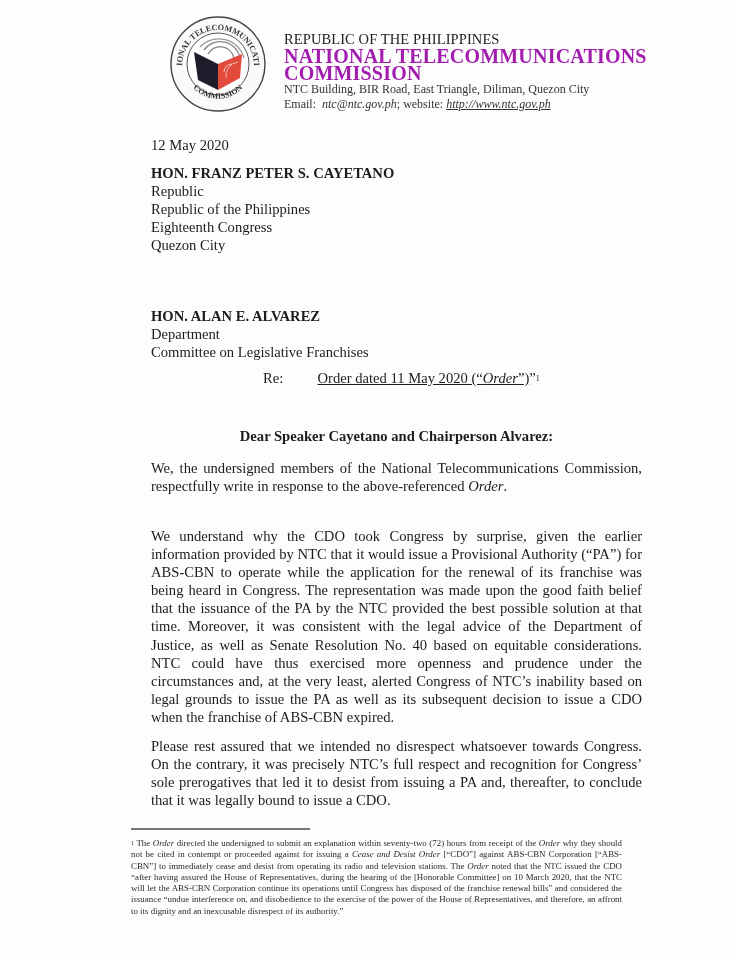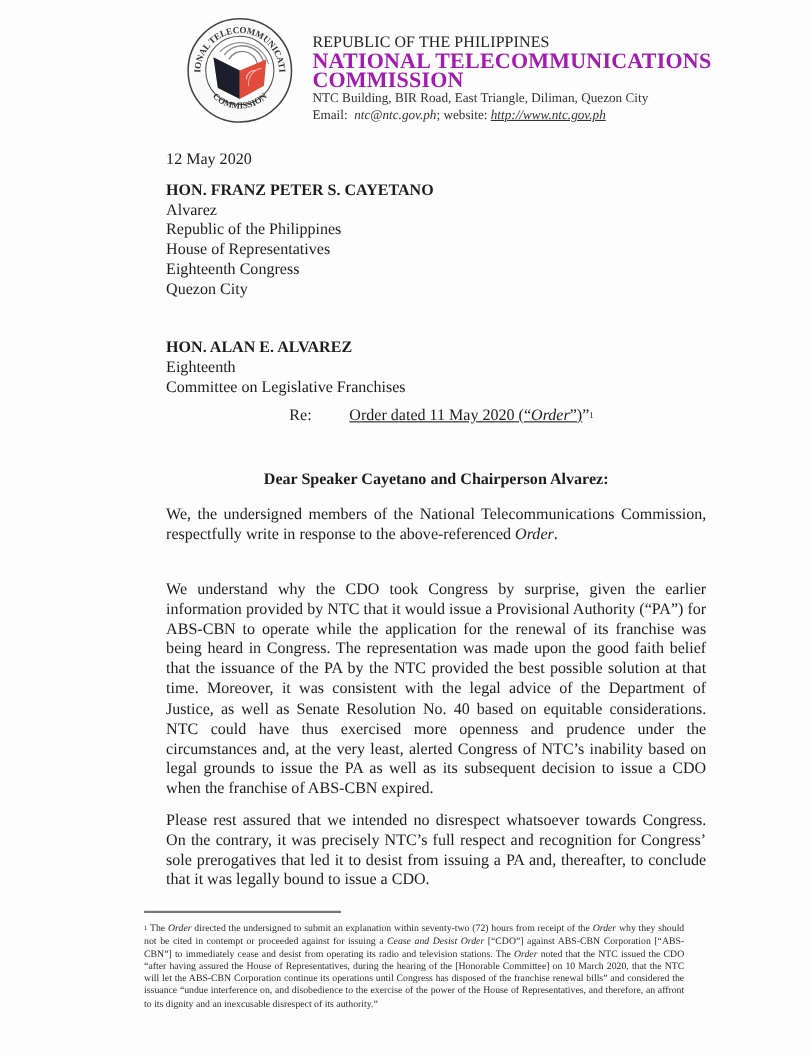--- a/index.html
+++ b/index.html
@@ -76,30 +76,29 @@
       <span>Email:</span>&nbsp;
       <i>ntc@ntc.gov.ph</i><span>; website:</span>
       <span class="link">http://www.ntc.gov.ph</span>
     </div>
   </div>
 
   <div class="txt date">12 May 2020</div>
 
   <div class="txt addr1">
     <div class="bold">HON. FRANZ PETER S. CAYETANO</div>
-    <div>Alvarez</div>
+    <div>Republic</div>
     <div>Republic of the Philippines</div>
-    <div>House of Representatives</div>
     <div>Eighteenth Congress</div>
     <div>Quezon City</div>
   </div>
 
   <div class="txt addr2">
     <div class="bold">HON. ALAN E. ALVAREZ</div>
-    <div>Eighteenth</div>
+    <div>Department</div>
     <div>Committee on Legislative Franchises</div>
   </div>
 
   <div class="re">
     <span>Re:</span>&nbsp;
     <span class="subj"><span>Order dated 11 May 2020 (“</span><i>Order</i><span>”)</span></span><span>”</span><sup>1</sup>
   </div>
 
   <div class="txt salut">Dear Speaker Cayetano and Chairperson Alvarez:</div>
 

